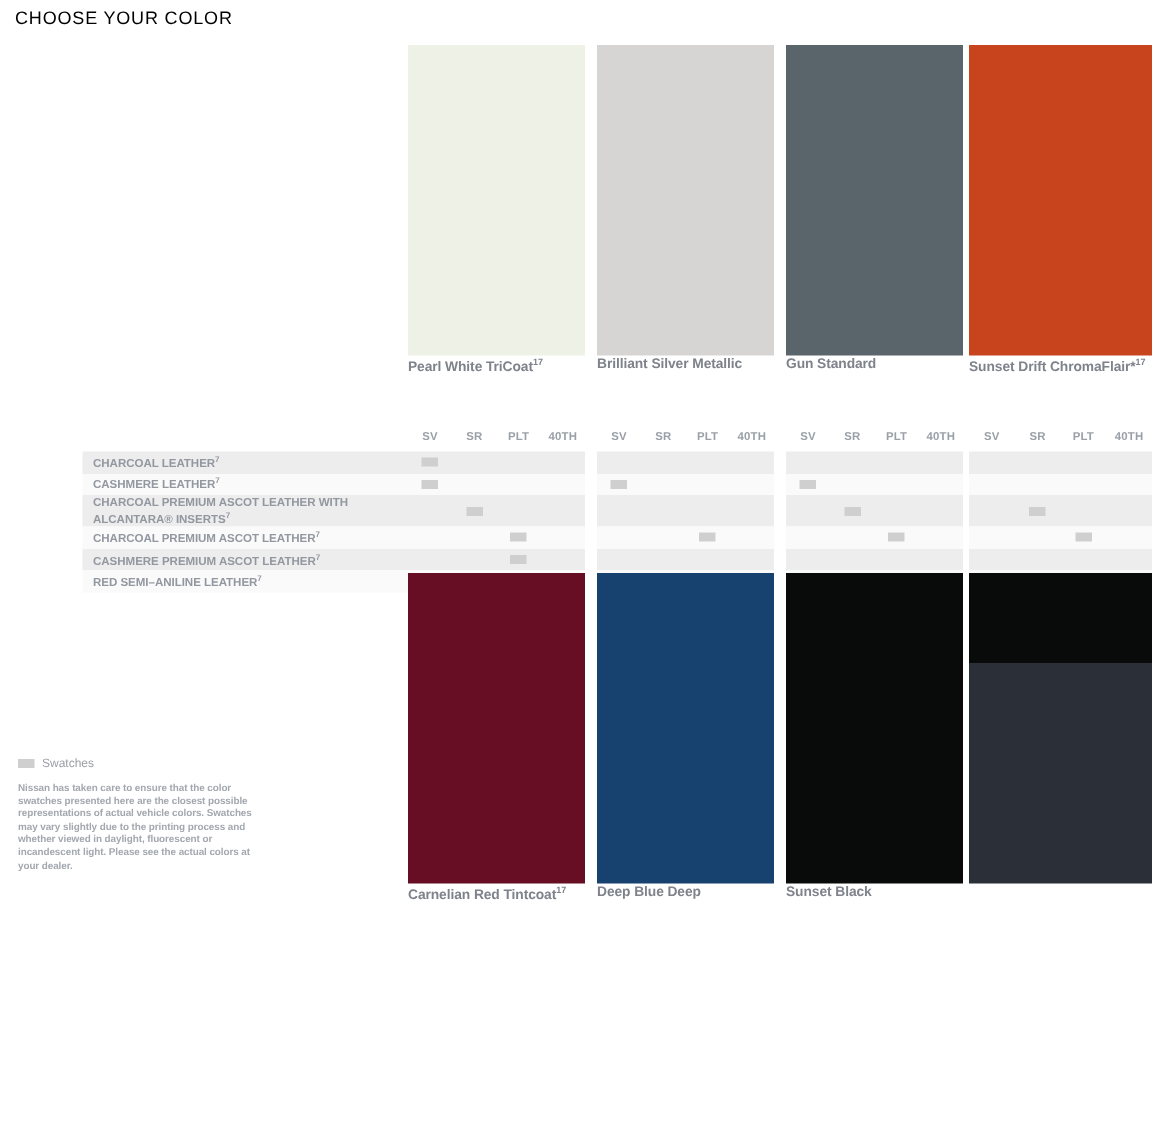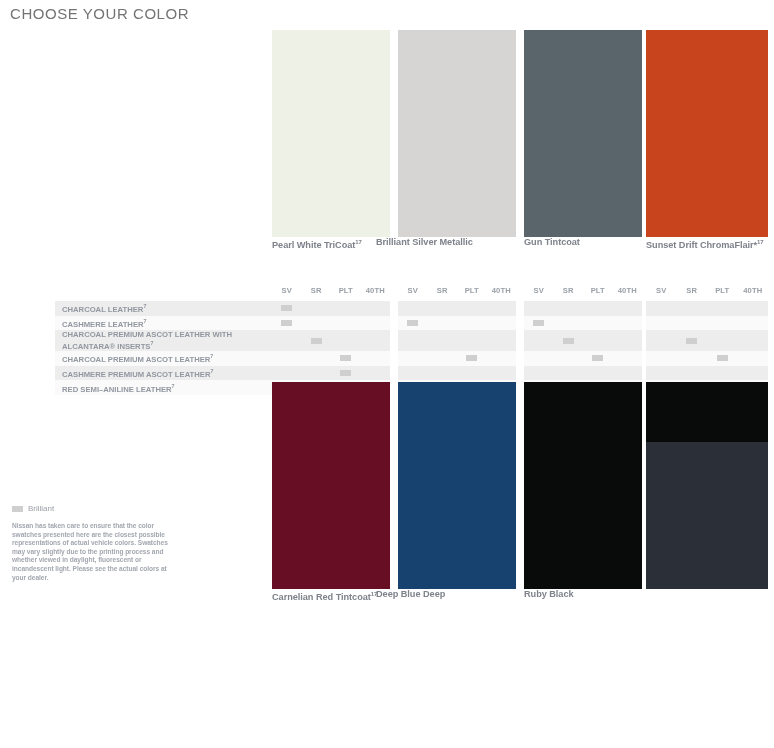--- a/index.html
+++ b/index.html
@@ -12,23 +12,23 @@
     color: #8a8d95;
     overflow: hidden;
     position: relative;
   }
 
   
   .page-title {
     position: absolute;
     left: 10px;
     top: 5px;
-    font-size: 15px;
+    font-size: 12px;
     letter-spacing: 0.55px;
-    color: #737373;
+    color: #000000;
     font-weight: 400;
   }
 
   
   .group {
     position: absolute;
     left: 0;
     width: 774px;
   }
   #group-0 { top: 30px; }
@@ -68,21 +68,21 @@
     position: absolute;
     top: 0;
     font-size: 9.2px;
     line-height: 11.5px;
     color: #7e828b;
     font-weight: 700;
     letter-spacing: -0.05px;
     width: 124px;
   }
   .cname.c0 { left: 272px; }
-  .cname.c1 { left: 376px; }
+  .cname.c1 { left: 398px; }
   .cname.c2 { left: 524px; }
   .cname.c3 { left: 646px; width: 126px; }
   .cname sup { font-size: 6px; vertical-align: super; }
 
   
   .subhead {
     position: absolute;
     left: 0;
     width: 744px;
     height: 15px;
@@ -226,21 +226,21 @@
 <div class="group" id="group-0">
   <div class="swatch-row">
       <div class="swatch c0" style="background: rgb(238, 242, 230);"></div>
       <div class="swatch c1" style="background: rgb(214, 213, 211);"></div>
       <div class="swatch c2" style="background: rgb(90, 100, 107);"></div>
       <div class="swatch c3" style="background: rgb(200, 68, 28);"></div>
     </div>
   <div class="names">
       <div class="cname c0">Pearl White TriCoat<sup>17</sup></div>
       <div class="cname c1">Brilliant Silver Metallic</div>
-      <div class="cname c2">Gun Tintcoat</div>
+      <div class="cname c2">Gun Standard</div>
       <div class="cname c3">Sunset Drift ChromaFlair*<sup>17</sup></div>
     </div>
   <div class="subhead">
       <div class="blk c0">
         <div class="th t0">SV</div>
         <div class="th t1">SR</div>
         <div class="th t2">PLT</div>
         <div class="th t3">40TH</div>
       </div>
       <div class="blk c1">
@@ -476,24 +476,24 @@
       <div class="swatch c1" style="background: rgb(23, 65, 110);"></div>
       <div class="swatch c2" style="background: rgb(9, 11, 11);"></div>
       <div class="swatch c3">
         <div class="swatch-upper" style="height: 29%; background: rgb(9, 11, 11);"></div>
         <div class="swatch-lower" style="height: 71%; background: rgb(43, 47, 56);"></div>
       </div>
     </div>
   <div class="names">
       <div class="cname c0">Carnelian Red Tintcoat<sup>17</sup></div>
       <div class="cname c1">Deep Blue Deep</div>
-      <div class="cname c2">Ruby Black</div>
+      <div class="cname c2">Sunset Black</div>
     </div>
 
 </div>
 
 <div class="legend">
   <div class="legend-key">
     <span class="legend-swatch"></span>
-    <span class="legend-label">Brilliant</span>
+    <span class="legend-label">Swatches</span>
   </div>
   <div class="disclaimer">Nissan has taken care to ensure that the color swatches presented here are the closest possible representations of actual vehicle colors. Swatches may vary slightly due to the printing process and whether viewed in daylight, fluorescent or incandescent light. Please see the actual colors at your dealer.</div>
 </div>
 
 </body></html>

